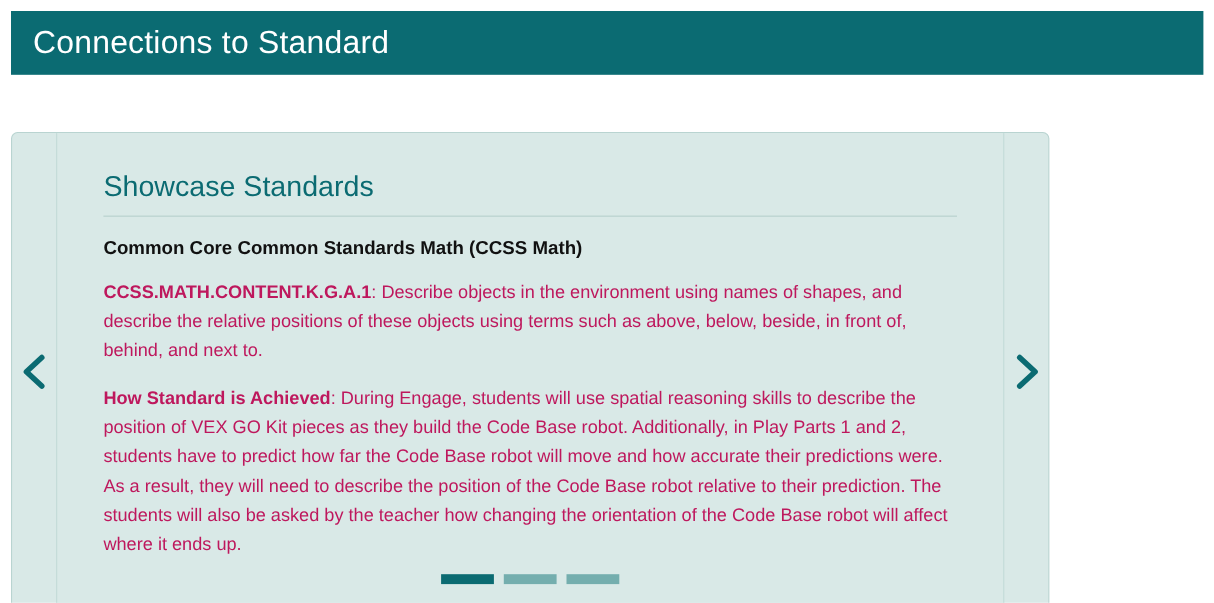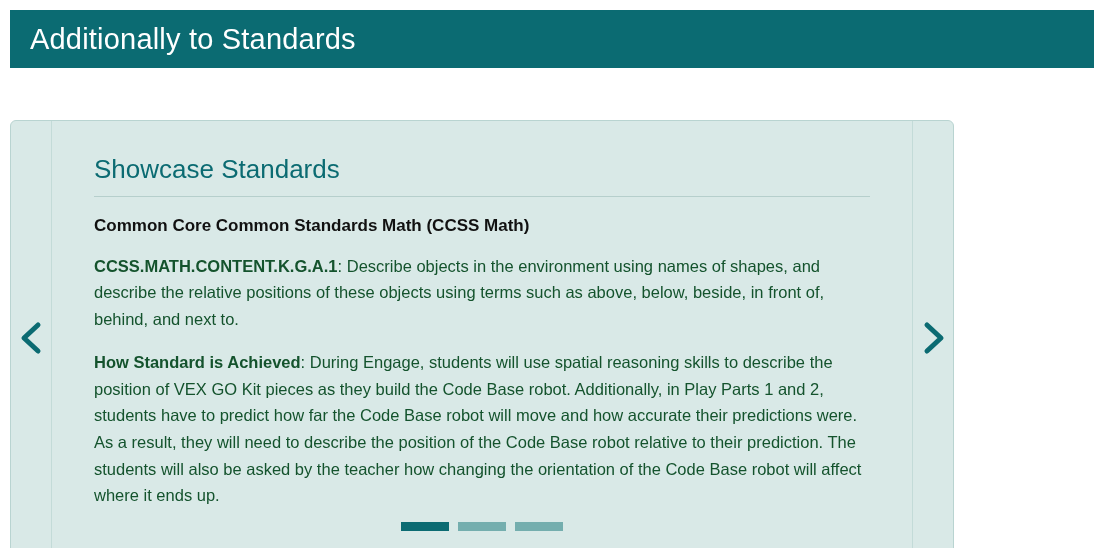--- a/index.html
+++ b/index.html
@@ -91,21 +91,21 @@
   .standard-name {
     font-size: 17px;
     font-weight: bold;
     color: #111111;
     margin: 18px 0 0 0;
     line-height: 1.3;
   }
   .para {
     font-size: 16.5px;
     line-height: 1.62;
-    color: #14532d;
+    color: #be185d;
     margin: 16px 0 0 0;
   }
   .para b { font-weight: bold; }
 
   
   .indicators {
     position: absolute;
     left: 0;
     right: 0;
     bottom: 24px;
@@ -122,21 +122,21 @@
   .bar-ind.active {
     background: #0b6b72;
   }
 </style>
 </head>
 <body>
 
 <div class="page">
 
   <div class="header-bar">
-    <span class="header-title">Additionally to Standards</span>
+    <span class="header-title">Connections to Standard</span>
   </div>
 
   <div class="carousel">
 
     <div class="arrow arrow-left">
       <span>
         <svg width="26" height="34" viewBox="0 0 26 34" aria-hidden="true">
           <polyline points="20,4 6,17 20,30" fill="none" stroke="#0b6b72" stroke-width="5" stroke-linecap="round" stroke-linejoin="round"></polyline>
         </svg>
       </span>

